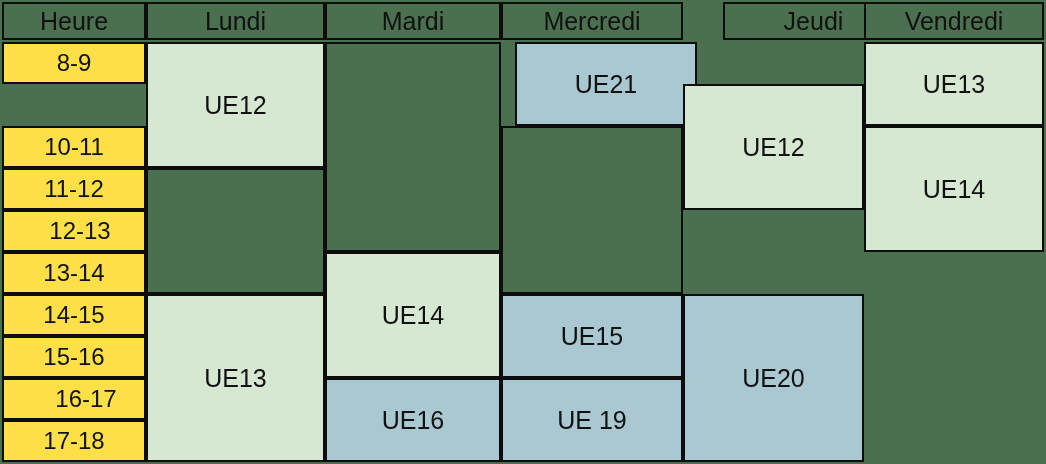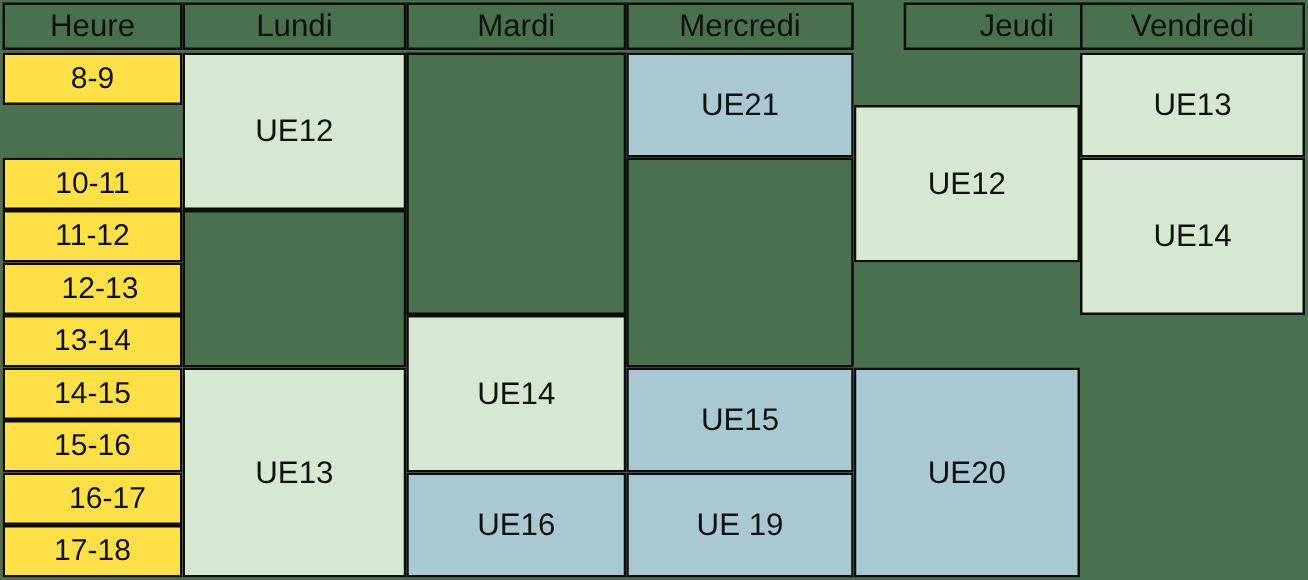--- a/index.html
+++ b/index.html
@@ -69,21 +69,21 @@
   <div class="cell hourcell" style="left:2px;top:420px;width:144px;height:42px;">17-18</div>
 
   <div class="cell ev green" style="left:146px;top:42px;width:179px;height:126px;">UE12</div>
   <div class="cell ev empty" style="left:146px;top:168px;width:179px;height:126px;"></div>
   <div class="cell ev green" style="left:146px;top:294px;width:179px;height:168px;">UE13</div>
 
   <div class="cell ev empty" style="left:325px;top:42px;width:176px;height:210px;"></div>
   <div class="cell ev green" style="left:325px;top:252px;width:176px;height:126px;">UE14</div>
   <div class="cell ev blue" style="left:325px;top:378px;width:176px;height:84px;">UE16</div>
 
-  <div class="cell ev blue" style="left:501px;top:42px;width:182px;height:84px;">UE21</div>
+  <div class="cell ev blue" style="left:515px;top:42px;width:182px;height:84px;">UE21</div>
   <div class="cell ev empty" style="left:501px;top:126px;width:182px;height:168px;"></div>
   <div class="cell ev blue" style="left:501px;top:294px;width:182px;height:84px;">UE15</div>
   <div class="cell ev blue" style="left:501px;top:378px;width:182px;height:84px;">UE 19</div>
 
   <div class="cell ev green" style="left:683px;top:84px;width:181px;height:126px;">UE12</div>
   <div class="cell ev blue" style="left:683px;top:294px;width:181px;height:168px;">UE20</div>
 
   <div class="cell ev green" style="left:864px;top:42px;width:180px;height:84px;">UE13</div>
   <div class="cell ev green" style="left:864px;top:126px;width:180px;height:126px;">UE14</div>
 </div>

